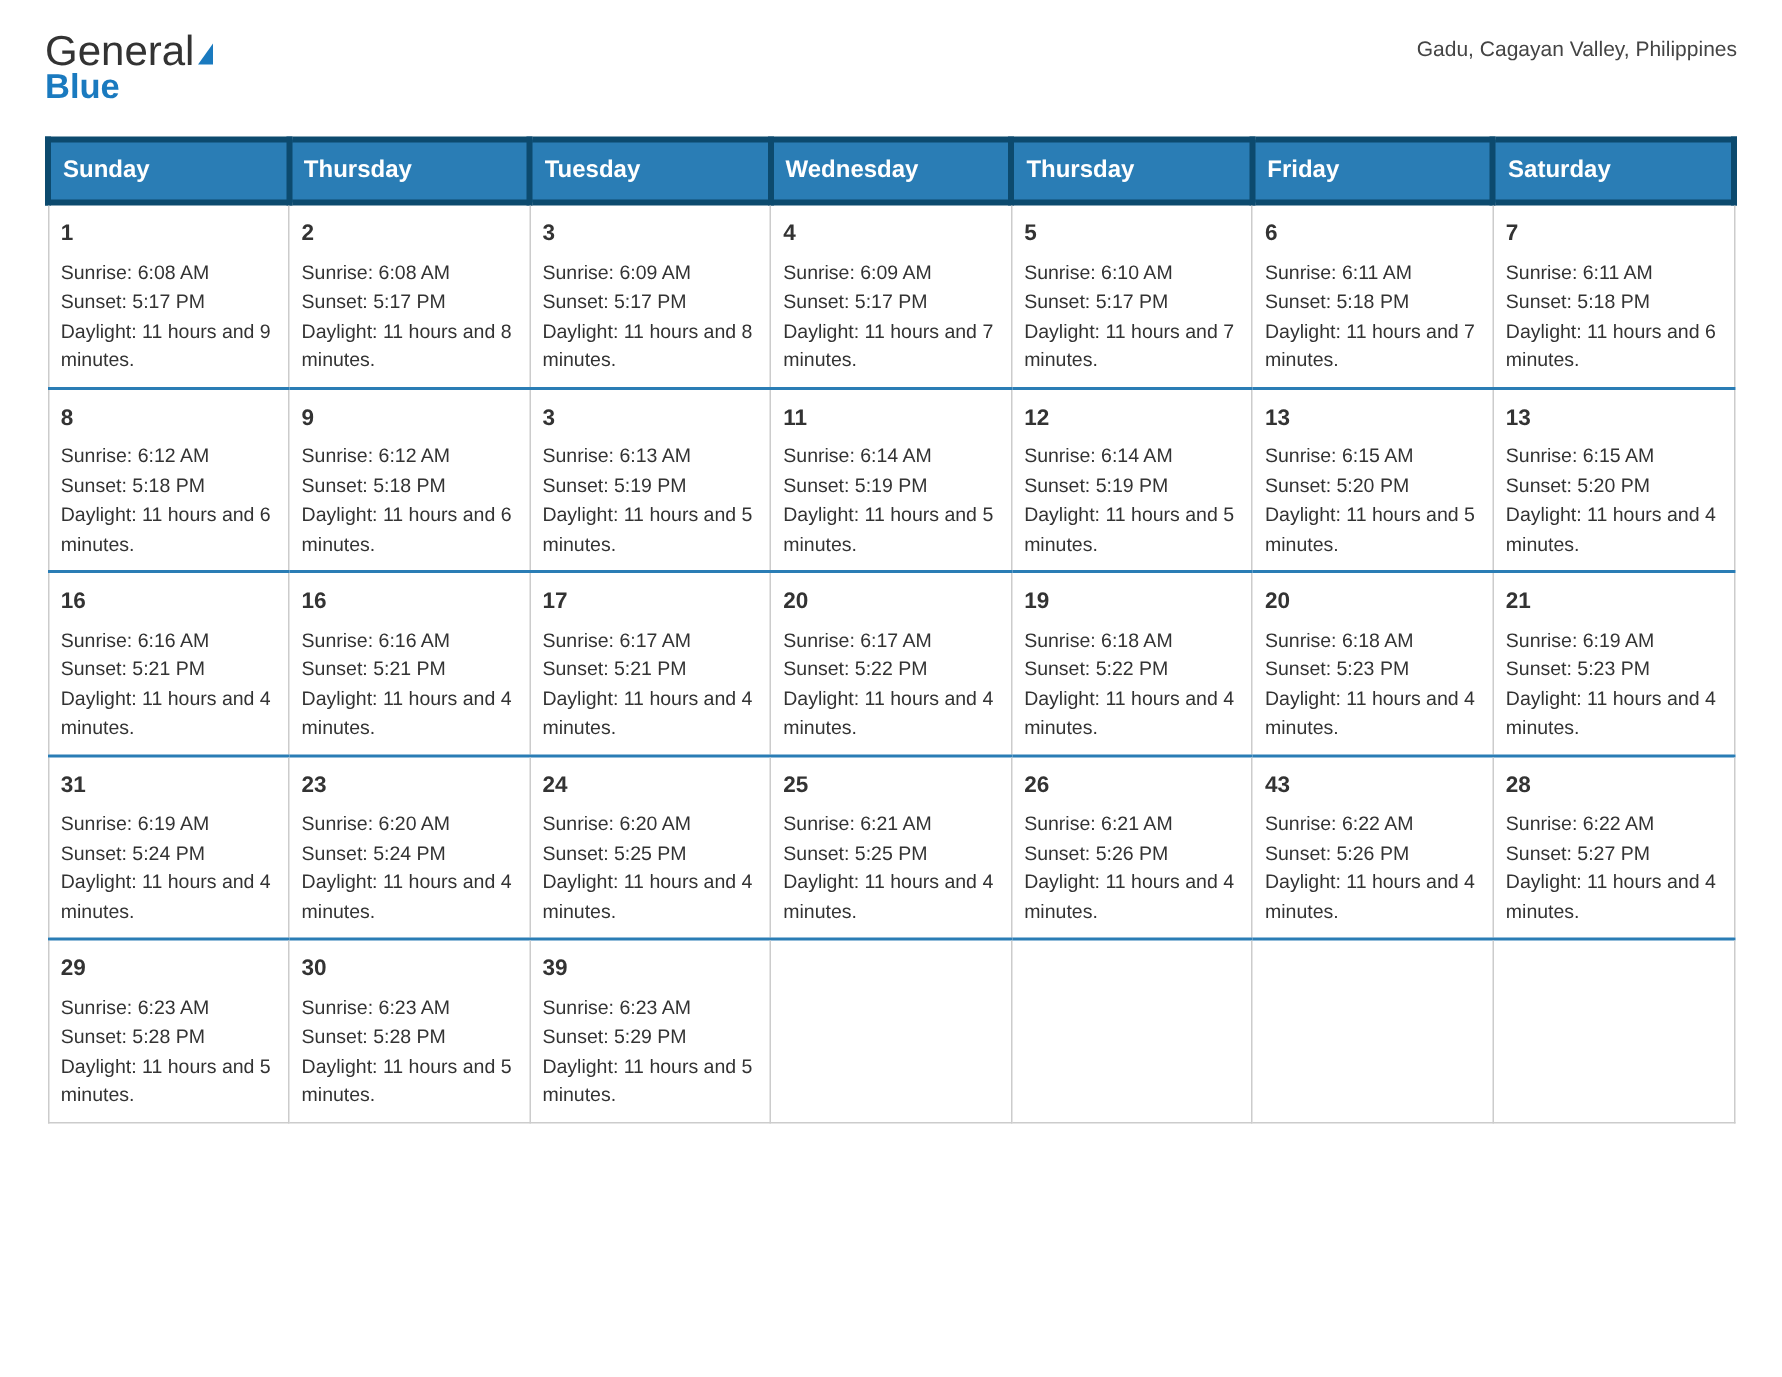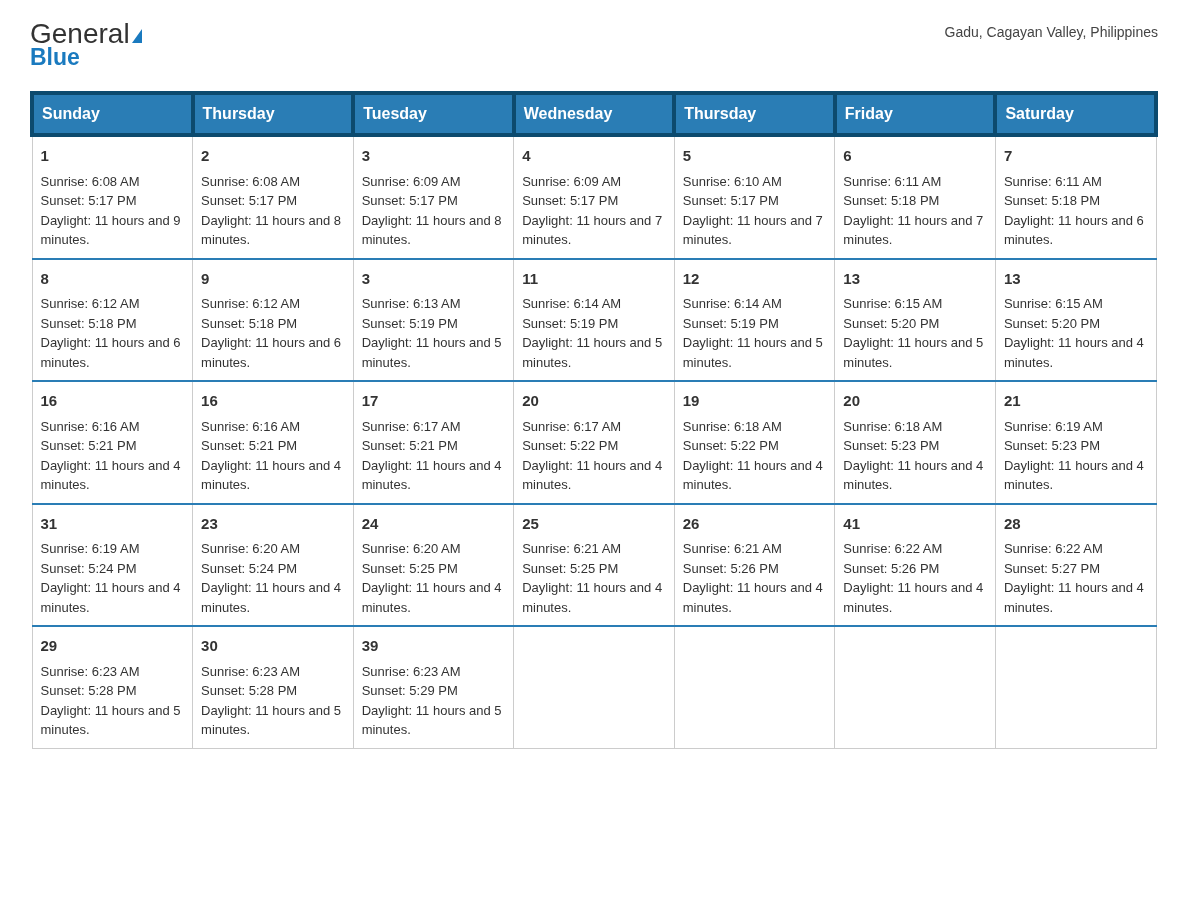--- a/index.html
+++ b/index.html
@@ -151,21 +151,21 @@
         <td><span class="day-num">19</span><span>Sunrise: 6:18 AM<br>Sunset: 5:22 PM<br>Daylight: 11 hours and 4 minutes.</span></td>
         <td><span class="day-num">20</span><span>Sunrise: 6:18 AM<br>Sunset: 5:23 PM<br>Daylight: 11 hours and 4 minutes.</span></td>
         <td><span class="day-num">21</span><span>Sunrise: 6:19 AM<br>Sunset: 5:23 PM<br>Daylight: 11 hours and 4 minutes.</span></td>
       </tr>
       <tr>
         <td><span class="day-num">31</span><span>Sunrise: 6:19 AM<br>Sunset: 5:24 PM<br>Daylight: 11 hours and 4 minutes.</span></td>
         <td><span class="day-num">23</span><span>Sunrise: 6:20 AM<br>Sunset: 5:24 PM<br>Daylight: 11 hours and 4 minutes.</span></td>
         <td><span class="day-num">24</span><span>Sunrise: 6:20 AM<br>Sunset: 5:25 PM<br>Daylight: 11 hours and 4 minutes.</span></td>
         <td><span class="day-num">25</span><span>Sunrise: 6:21 AM<br>Sunset: 5:25 PM<br>Daylight: 11 hours and 4 minutes.</span></td>
         <td><span class="day-num">26</span><span>Sunrise: 6:21 AM<br>Sunset: 5:26 PM<br>Daylight: 11 hours and 4 minutes.</span></td>
-        <td><span class="day-num">41</span><span>Sunrise: 6:22 AM<br>Sunset: 5:26 PM<br>Daylight: 11 hours and 4 minutes.</span></td>
+        <td><span class="day-num">43</span><span>Sunrise: 6:22 AM<br>Sunset: 5:26 PM<br>Daylight: 11 hours and 4 minutes.</span></td>
         <td><span class="day-num">28</span><span>Sunrise: 6:22 AM<br>Sunset: 5:27 PM<br>Daylight: 11 hours and 4 minutes.</span></td>
       </tr>
       <tr>
         <td><span class="day-num">29</span><span>Sunrise: 6:23 AM<br>Sunset: 5:28 PM<br>Daylight: 11 hours and 5 minutes.</span></td>
         <td><span class="day-num">30</span><span>Sunrise: 6:23 AM<br>Sunset: 5:28 PM<br>Daylight: 11 hours and 5 minutes.</span></td>
         <td><span class="day-num">39</span><span>Sunrise: 6:23 AM<br>Sunset: 5:29 PM<br>Daylight: 11 hours and 5 minutes.</span></td>
         <td class="empty-cell"></td>
         <td class="empty-cell"></td>
         <td class="empty-cell"></td>
         <td class="empty-cell"></td>

